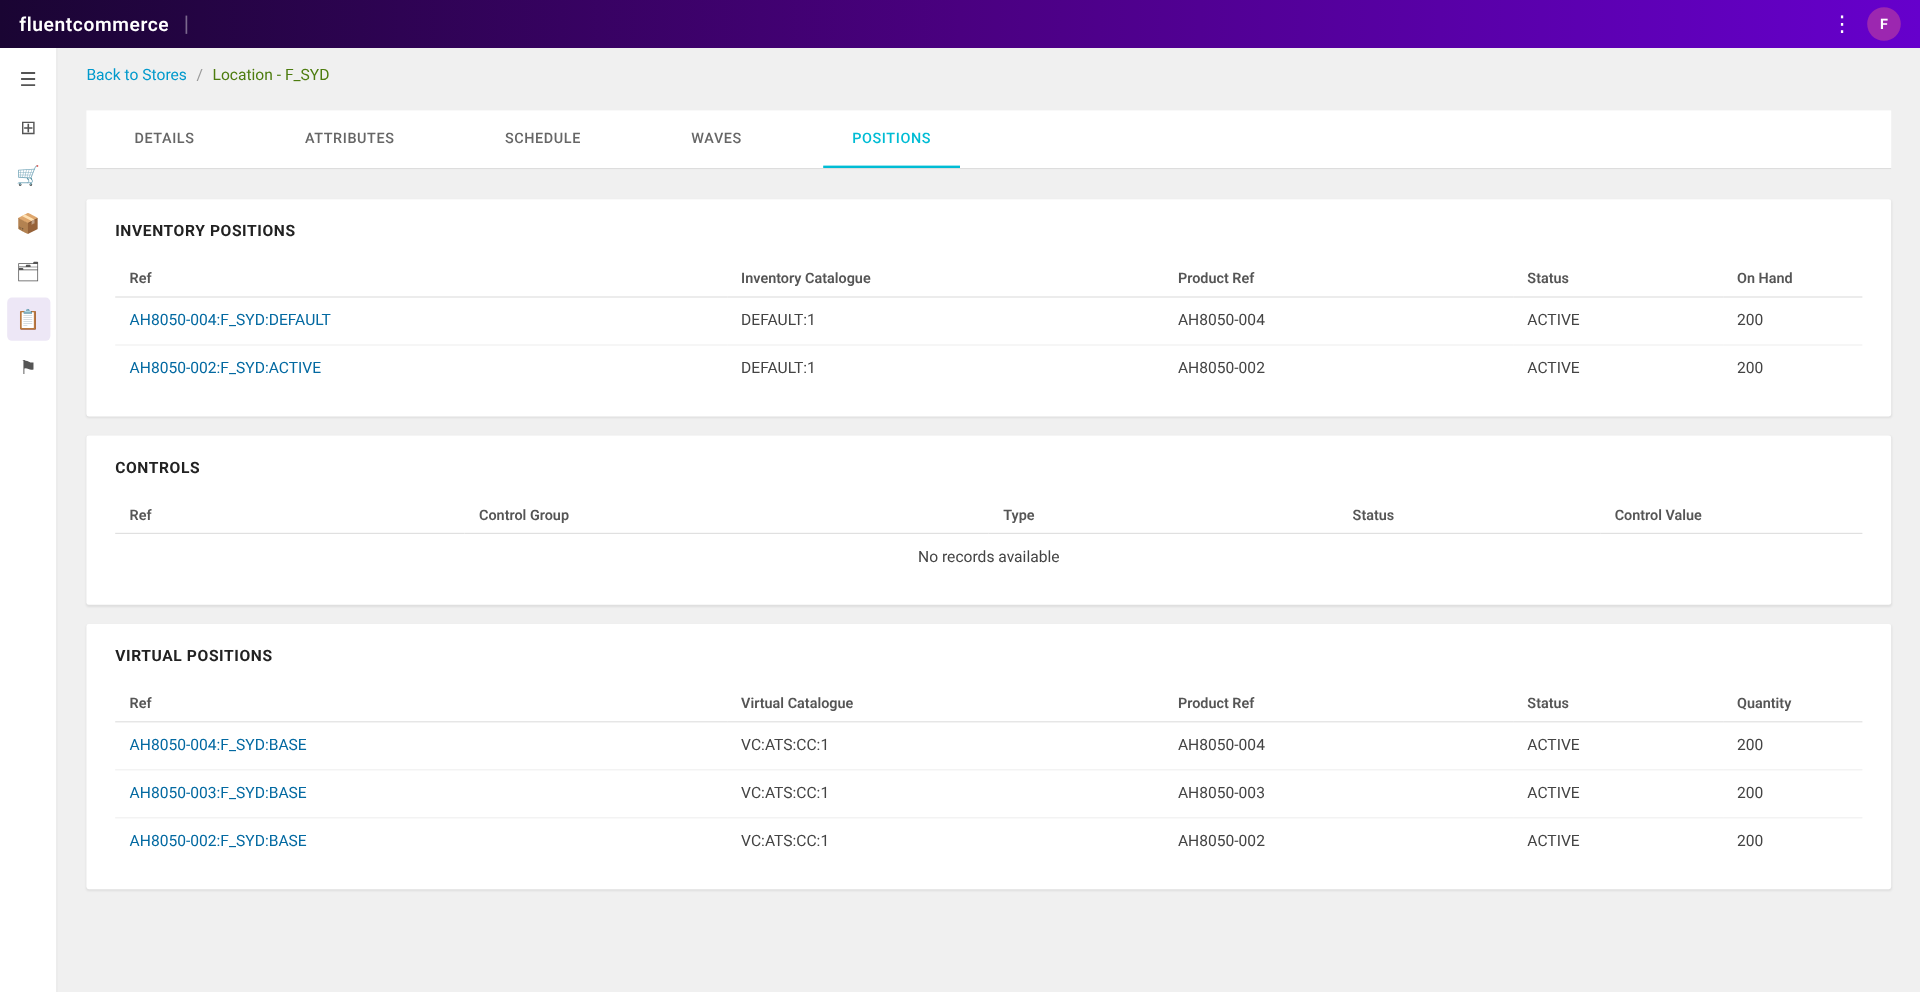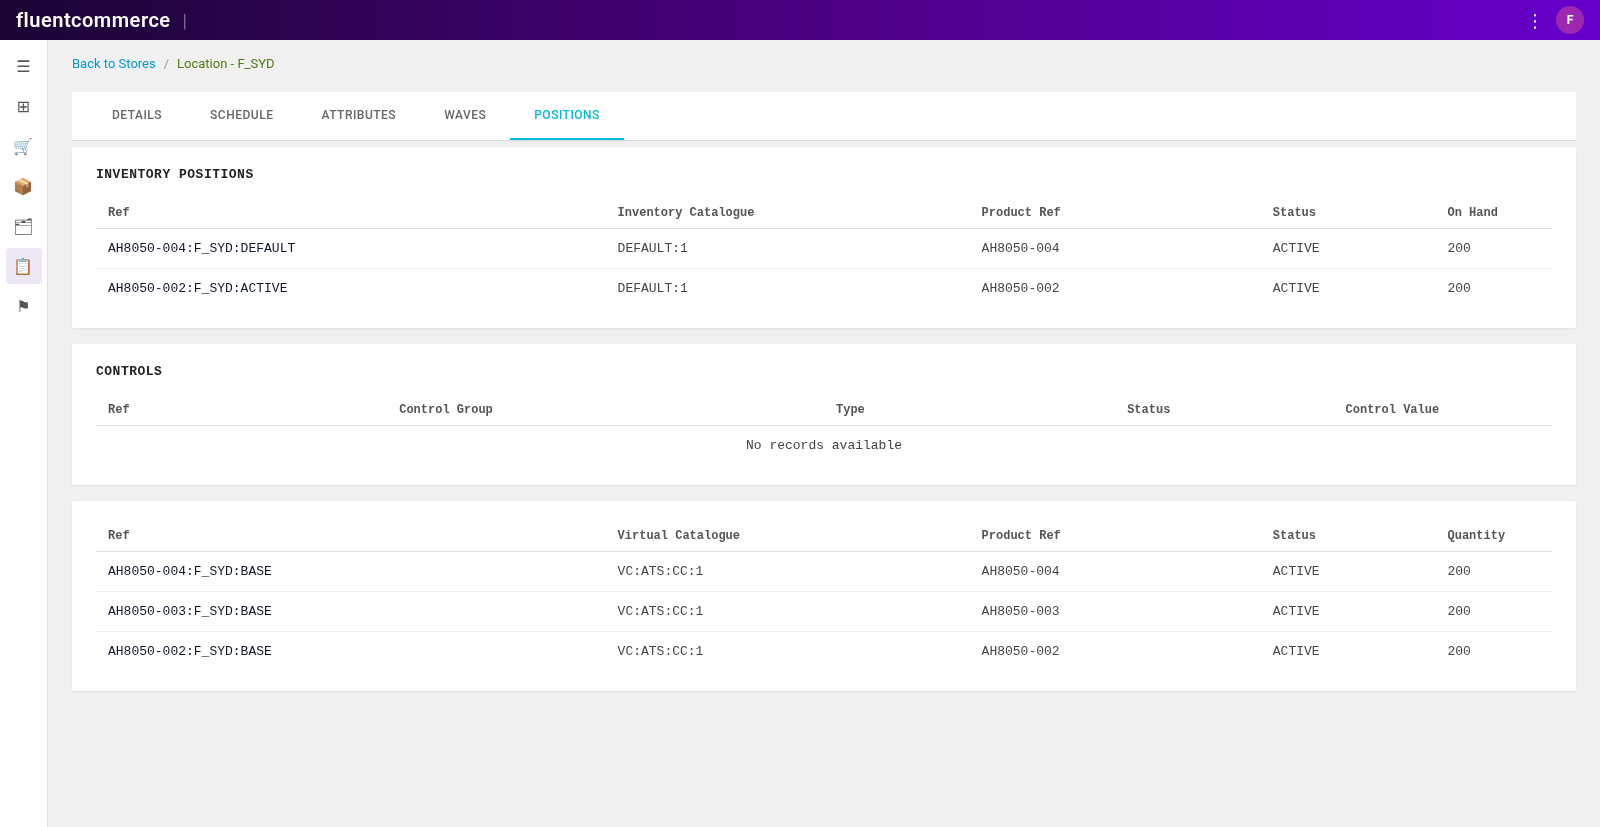--- a/index.html
+++ b/index.html
@@ -11,21 +11,21 @@
       height: 40px;
       display: flex;
       align-items: center;
       justify-content: space-between;
       padding: 0 16px;
       position: fixed;
       top: 0; left: 0; right: 0;
       z-index: 100;
     }
     .top-nav-left { display: flex; align-items: center; gap: 12px; }
-    .logo-text { color: white; font-size: 20px; font-weight: 600; letter-spacing: 0.5px; }
+    .logo-text { color: white; font-size: 16px; font-weight: 600; letter-spacing: 0.5px; }
     .logo-divider { color: rgba(255,255,255,0.4); font-size: 18px; }
     .top-nav-right { display: flex; align-items: center; gap: 12px; }
     .nav-dots { color: white; font-size: 18px; cursor: pointer; }
     .avatar {
       width: 28px; height: 28px; border-radius: 50%;
       background: #9c27b0; color: white;
       display: flex; align-items: center; justify-content: center;
       font-size: 12px; font-weight: bold;
     }
 
@@ -73,42 +73,42 @@
     .breadcrumb-link { color: #0099cc; cursor: pointer; text-decoration: none; }
     .breadcrumb-separator { color: #999; }
     .breadcrumb-current { color: #4d7c0f; }
 
     
     .tabs-container {
       background: #fff;
       border-bottom: 1px solid #ddd;
       display: flex;
       padding: 0 16px;
-      margin-bottom: 6px;
+      margin-bottom: 25px;
+      gap: 44px;
     }
     .tab {
       padding: 16px 24px;
       font-size: 12px;
       font-weight: 500;
       letter-spacing: 0.5px;
       color: #666;
       cursor: pointer;
       border-bottom: 2px solid transparent;
       text-transform: uppercase;
     }
     .tab.active { color: #00bcd4; border-bottom-color: #00bcd4; }
 
     
     .section {
       background: #fff;
       margin-bottom: 16px;
       padding: 20px 24px;
       border-radius: 2px;
       box-shadow: 0 1px 2px rgba(0,0,0,0.08);
-      font-family: Liberation Mono, monospace;
     }
     .section-title {
       font-size: 13px;
       font-weight: 700;
       letter-spacing: 0.5px;
       color: #222;
       margin-bottom: 16px;
       text-transform: uppercase;
     }
 
@@ -122,21 +122,21 @@
       padding: 8px 12px;
       border-bottom: 1px solid #e0e0e0;
     }
     .data-table td {
       padding: 12px 12px;
       border-bottom: 1px solid #f0f0f0;
       font-size: 13px;
       color: #444;
     }
     .data-table tr:last-child td { border-bottom: none; }
-    .table-link { color: #0f172a; cursor: pointer; text-decoration: none; text-align: right; }
+    .table-link { color: #0369a1; cursor: pointer; text-decoration: none; text-align: right; }
     .no-records { text-align: center; color: #999; padding: 20px; font-size: 13px; }
 
     
     .col-ref { width: 35%; }
     .col-catalogue { width: 25%; }
     .col-product-ref { width: 20%; }
     .col-status { width: 12%; }
     .col-onhand { width: 8%; }
   </style>
 </head>
@@ -180,22 +180,22 @@
 <main class="main-content">
 
   <div class="breadcrumb">
     <a class="breadcrumb-link">Back to Stores</a>
     <span class="breadcrumb-separator">/</span>
     <span class="breadcrumb-current">Location - F_SYD</span>
   </div>
 
   <div class="tabs-container">
     <div class="tab">DETAILS</div>
+    <div class="tab">ATTRIBUTES</div>
     <div class="tab">SCHEDULE</div>
-    <div class="tab">ATTRIBUTES</div>
     <div class="tab">WAVES</div>
     <div class="tab active">POSITIONS</div>
   </div>
 
   <div class="section">
     <div class="section-title">INVENTORY POSITIONS</div>
     <table class="data-table">
       <thead>
         <tr>
           <th class="col-ref">Ref</th>
@@ -238,20 +238,21 @@
       </thead>
       <tbody>
         <tr>
           <td colspan="5" class="no-records">No records available</td>
         </tr>
       </tbody>
     </table>
   </div>
 
   <div class="section">
+    <div class="section-title">VIRTUAL POSITIONS</div>
     <table class="data-table">
       <thead>
         <tr>
           <th class="col-ref">Ref</th>
           <th class="col-catalogue">Virtual Catalogue</th>
           <th class="col-product-ref">Product Ref</th>
           <th class="col-status">Status</th>
           <th class="col-onhand">Quantity</th>
         </tr>
       </thead>

